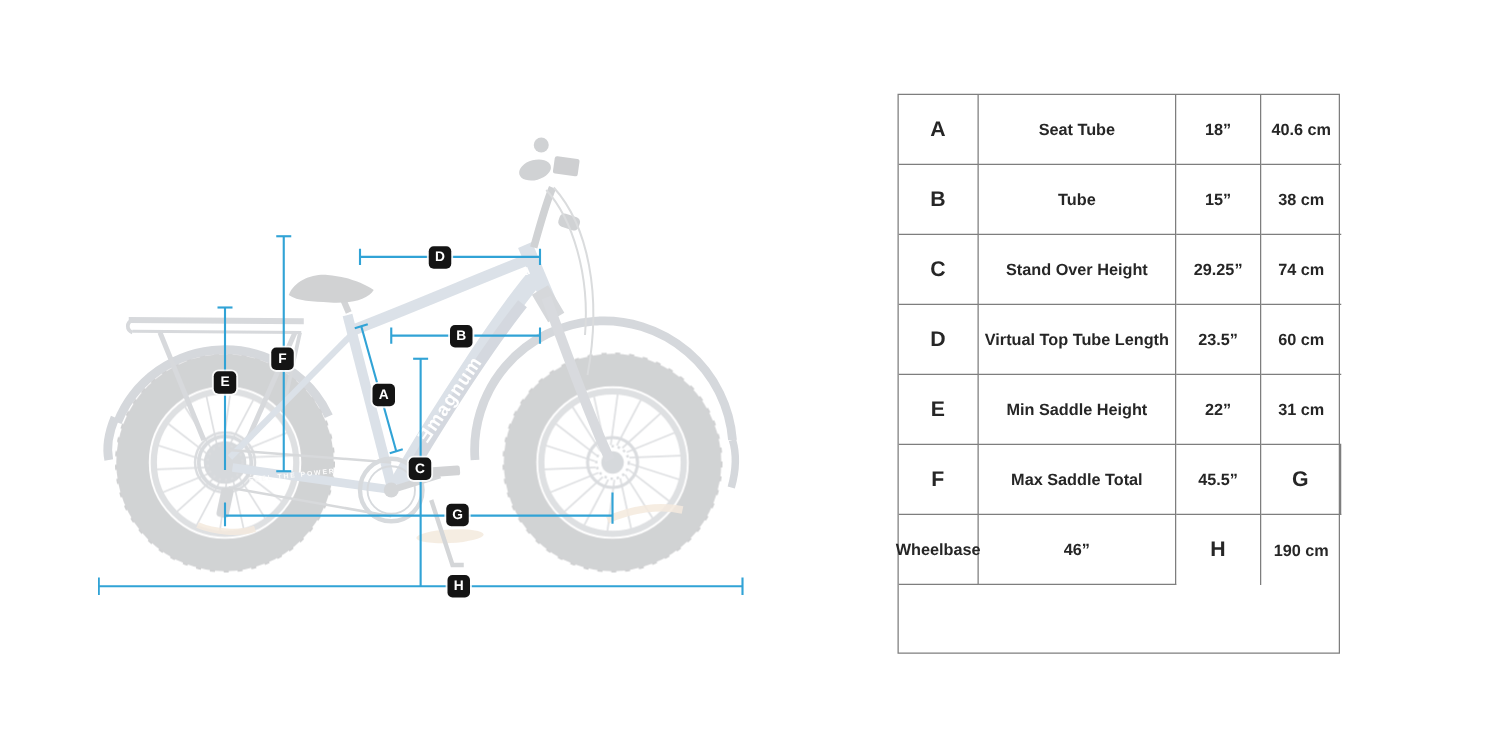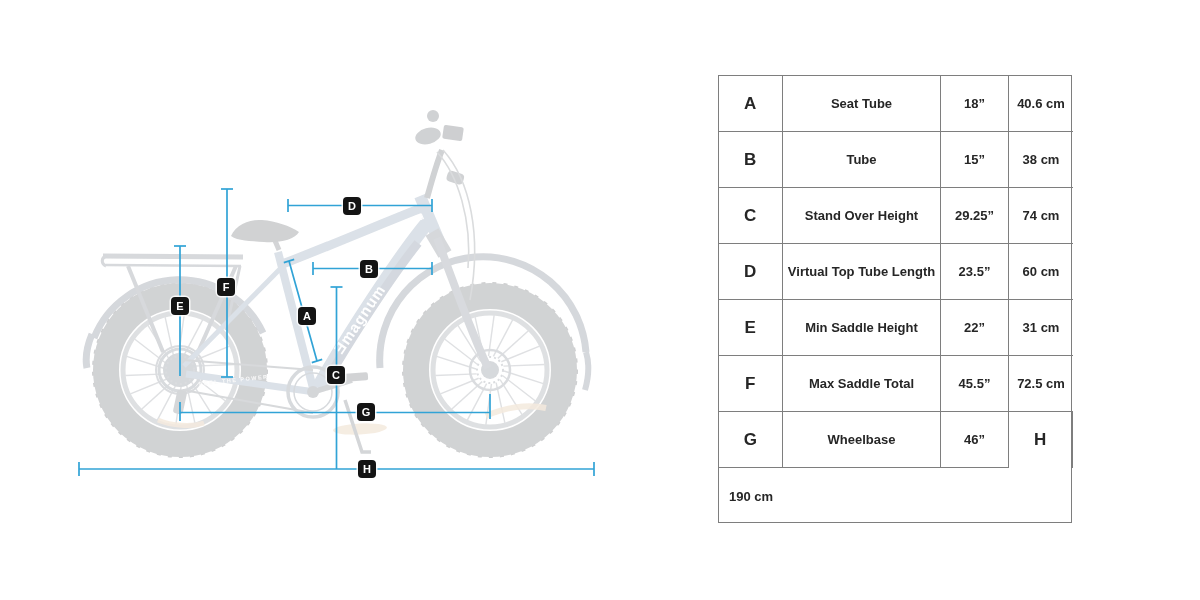--- a/index.html
+++ b/index.html
@@ -237,21 +237,20 @@
       <div class="cell name">Virtual Top Tube Length</div>
       <div class="cell inches">23.5”</div>
       <div class="cell cm last-col">60 cm</div>
       <div class="cell letter">E</div>
       <div class="cell name">Min Saddle Height</div>
       <div class="cell inches">22”</div>
       <div class="cell cm last-col">31 cm</div>
       <div class="cell letter">F</div>
       <div class="cell name">Max Saddle Total</div>
       <div class="cell inches">45.5”</div>
-      <div class="cell cm last-col">72.5 cm</div>
       <div class="cell letter">G</div>
       <div class="cell name">Wheelbase</div>
       <div class="cell inches">46”</div>
       <div class="cell letter last-row">H</div>
       <div class="cell cm last-col last-row">190 cm</div>
     </div>
 
 </div>
 
 </body></html>

